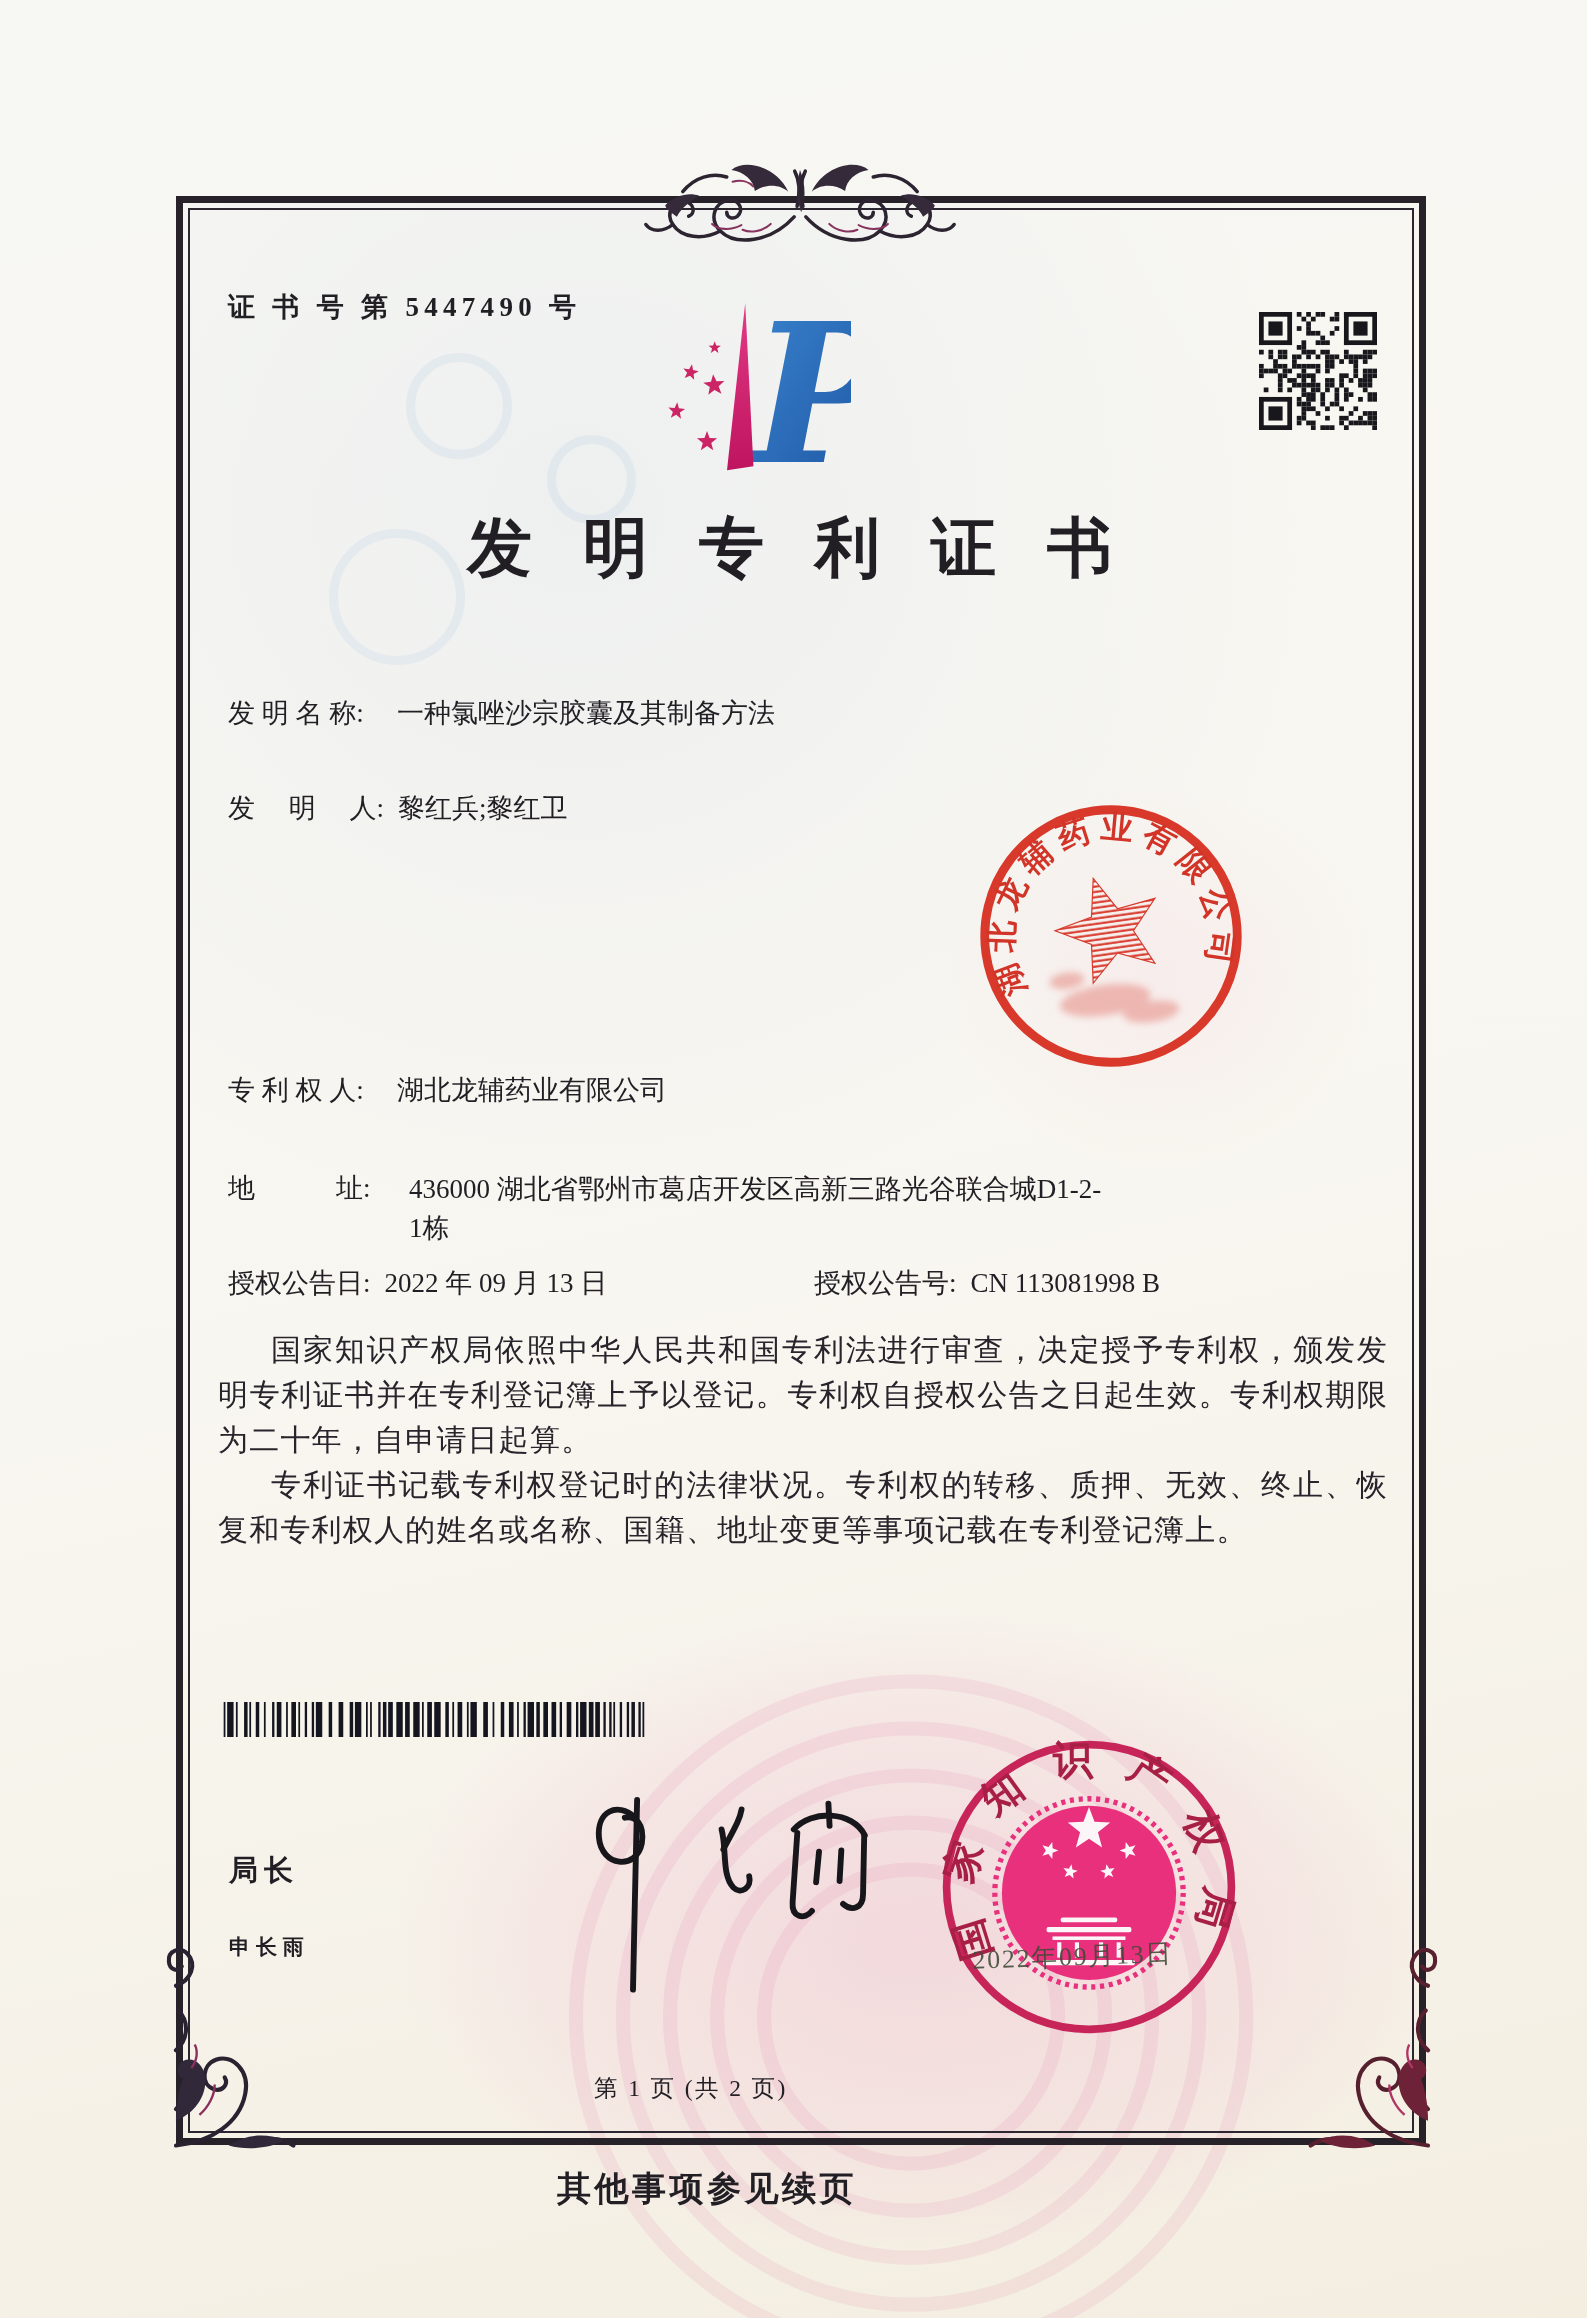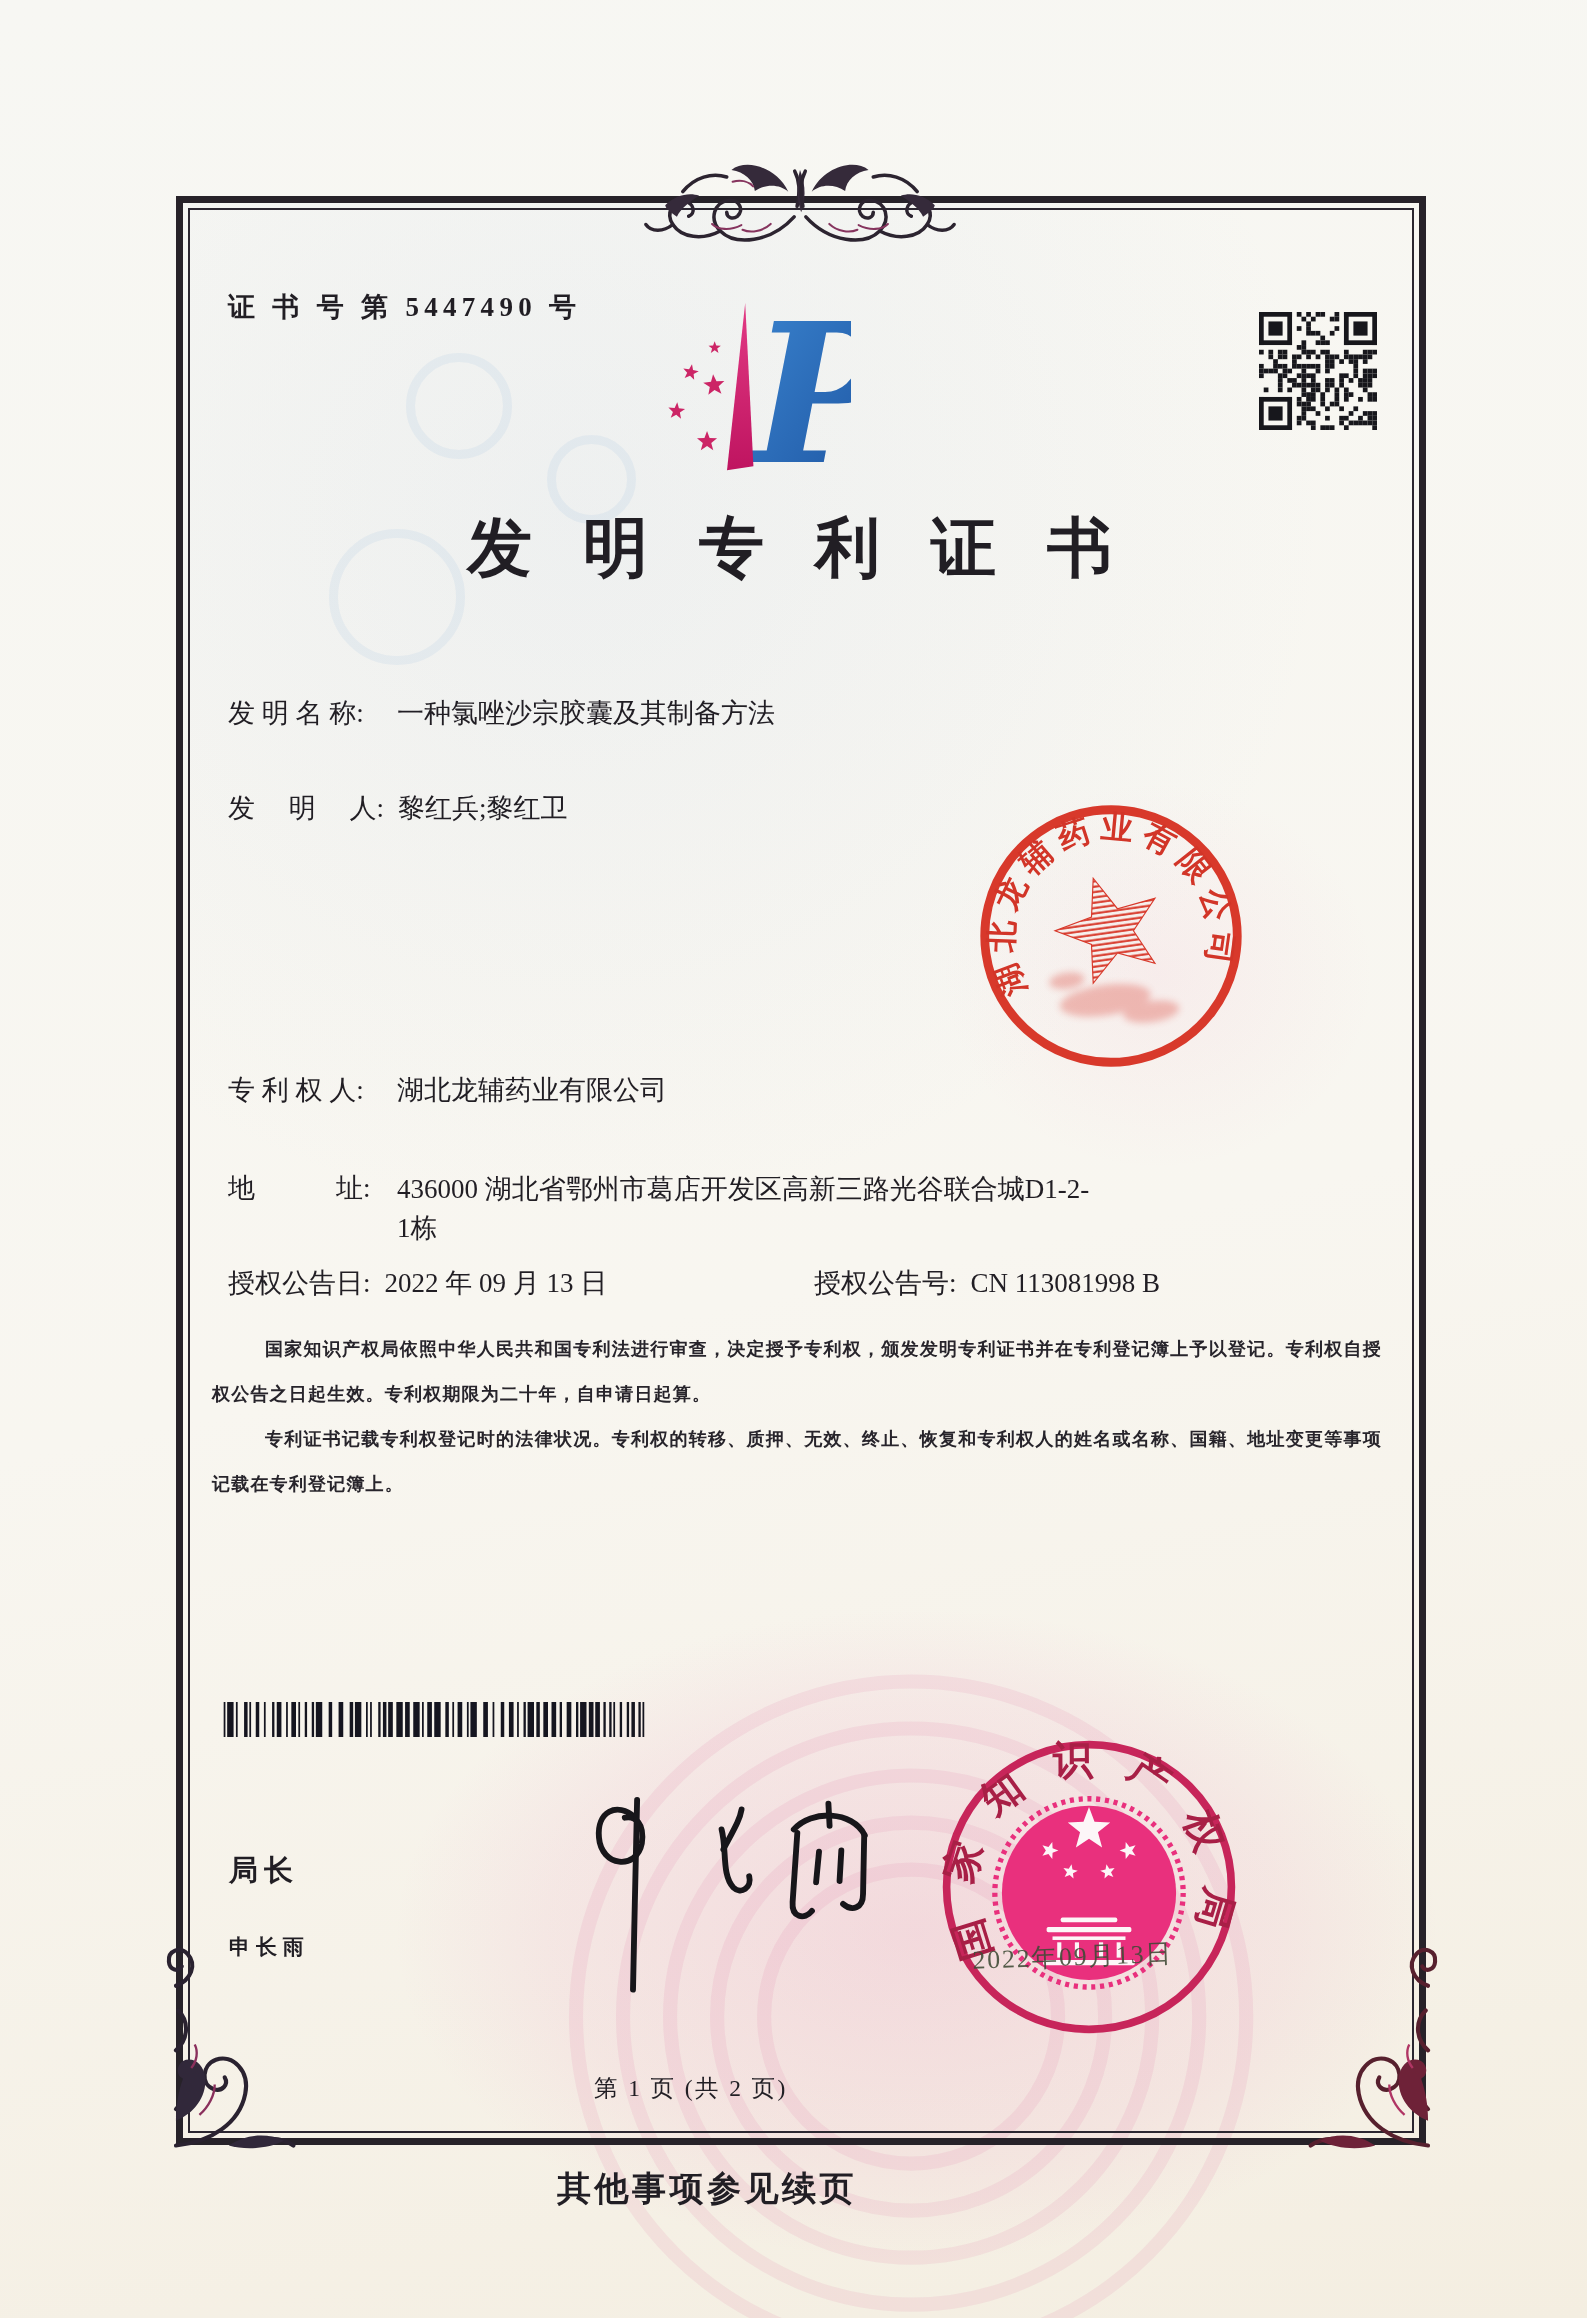--- a/index.html
+++ b/index.html
@@ -23,25 +23,25 @@
     border:7.6px solid #272229; box-sizing:border-box;}
   .border-inner{position:absolute; left:4.7px;top:4.7px;right:4.7px;bottom:4.7px;
     border:2.9px solid #2b2630; box-sizing:border-box;}
   
   .cert-no{left:228px;top:289px;font-size:27px;font-weight:600;letter-spacing:5.3px;}
   .title{left:451px;top:504px;font-size:65px;font-weight:600;letter-spacing:51px;white-space:nowrap;margin-left:16px;}
   .row{left:228px;height:41px;font-size:27px;font-weight:500;white-space:nowrap;}
   .row .lbl{display:inline-block;min-width:155px;}
   .row .val{margin-left:14px;}
   .row-addr{white-space:normal;}
-  .row-addr .wrap{display:inline-flex;align-items:flex-start;}
+  .row-addr .wrap{display:inline-flex;align-items:flex-start;gap:12px;}
   .row-addr .val{display:inline-block;width:697px;line-height:39px;vertical-align:top;}
   .grant .lbl2{position:absolute;left:586px;}
-  .paras{left:212px;top:1327px;width:1170px;font-size:18px;line-height:45px;
-    font-weight:700;letter-spacing:1.2px;text-align:justify;color:#27242b;}
+  .paras{left:218px;top:1327px;width:1170px;font-size:30px;line-height:45px;
+    font-weight:400;letter-spacing:1.2px;text-align:justify;color:#27242b;}
   .paras p{margin:0;text-indent:53px;}
   .signer-role{left:229px;top:1851px;font-size:29px;font-weight:600;letter-spacing:5.9px;}
   .signer-name{left:229px;top:1933px;font-size:21px;font-weight:600;letter-spacing:5.9px;}
   .page-no{left:594px;top:2072px;font-size:23.5px;font-weight:500;letter-spacing:2.4px;}
   .footer-note{left:557px;top:2166px;font-size:34px;font-weight:700;letter-spacing:3.5px;}
   
   .sec-ring{border-radius:50%;border:9.4px solid rgba(115,165,215,.10);}
 </style>
 </head>
 <body>

